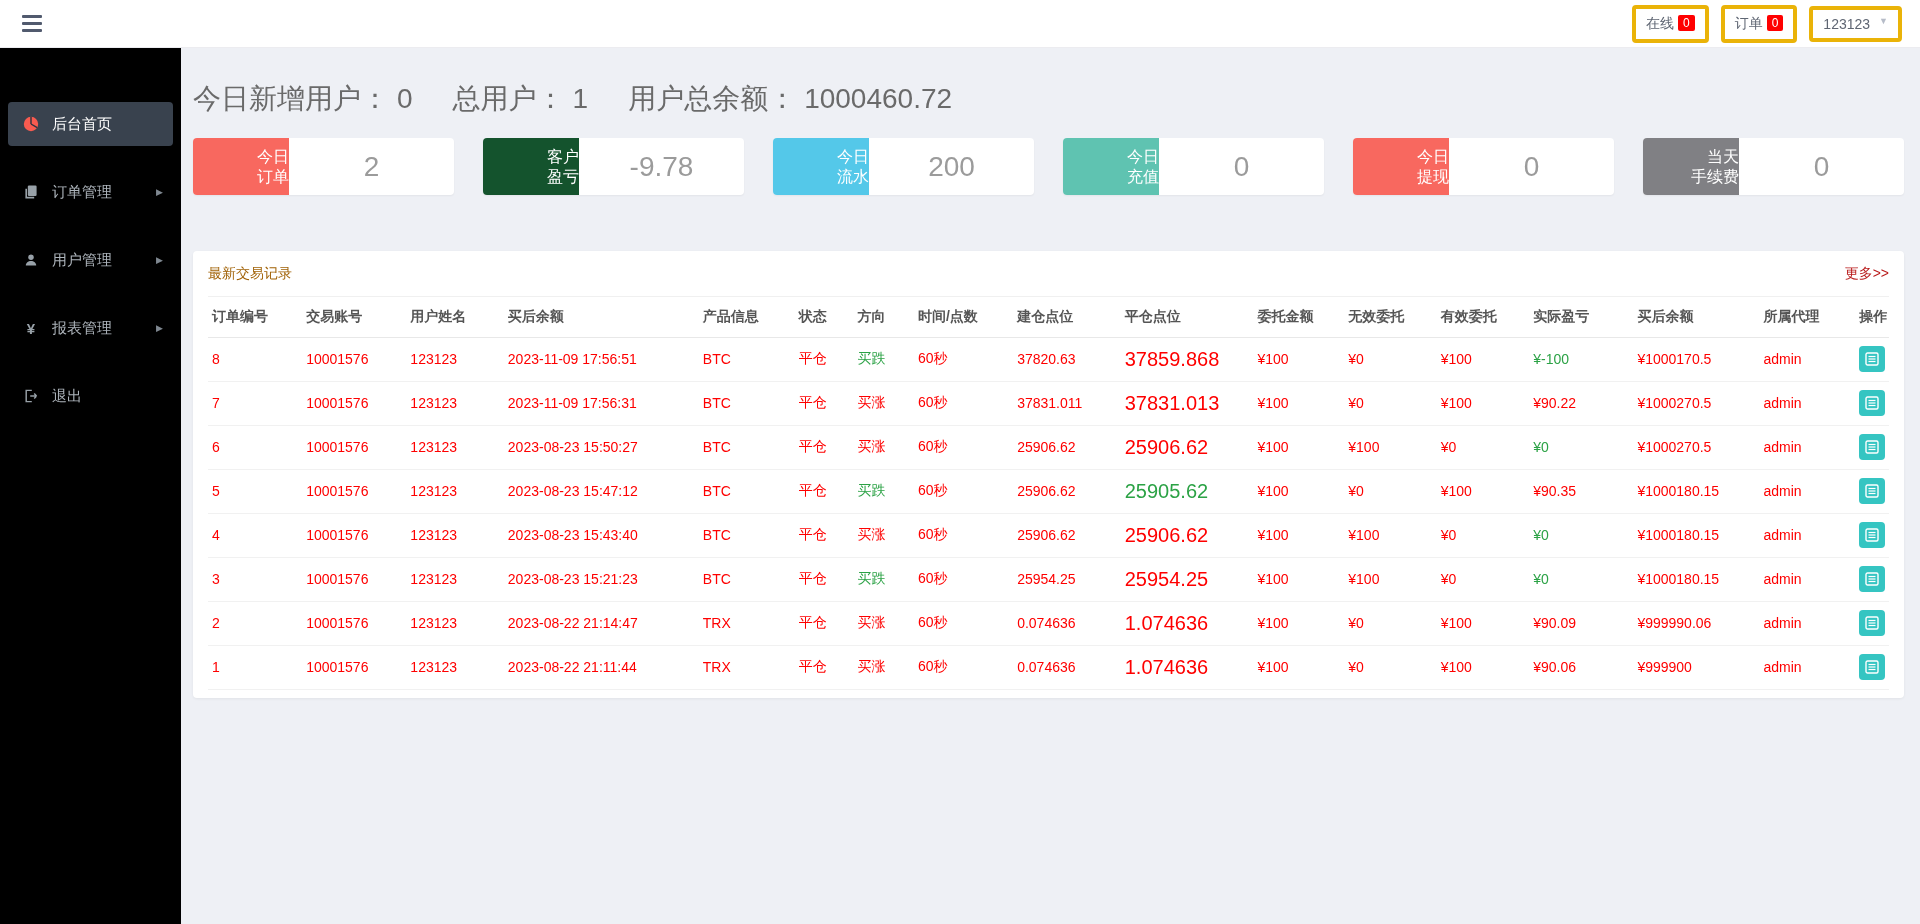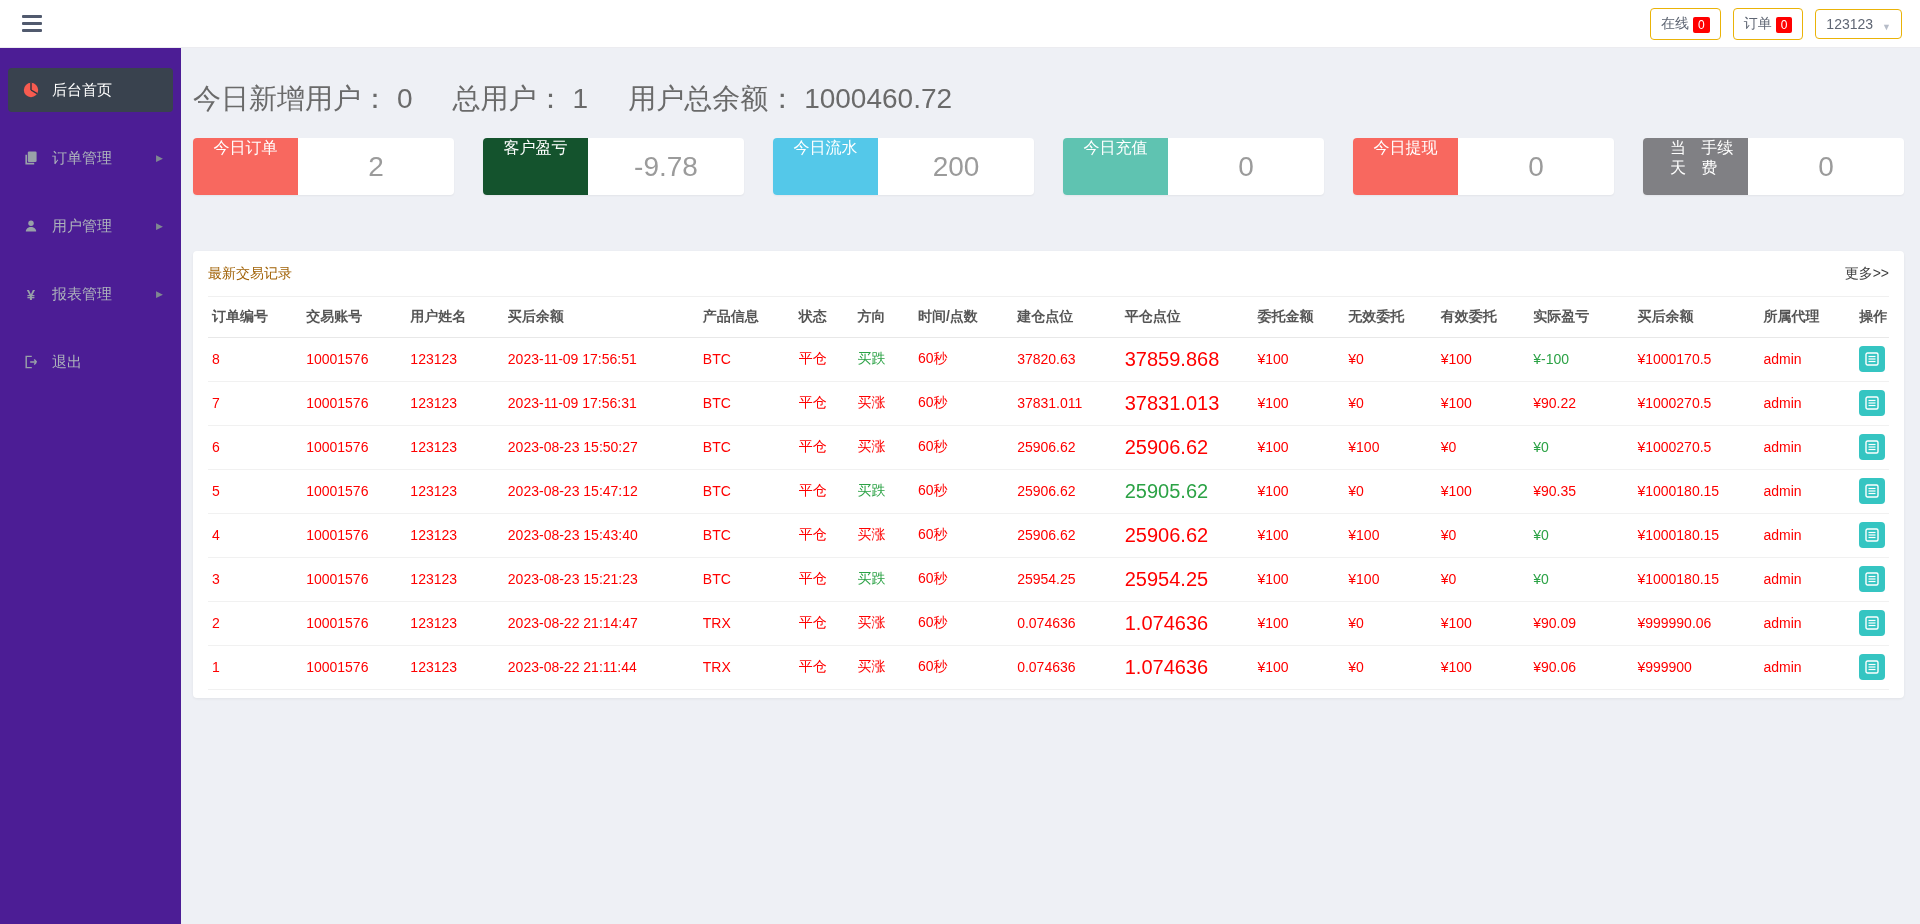--- a/index.html
+++ b/index.html
@@ -6,60 +6,60 @@
   html,body { width:1920px; height:924px; overflow:hidden;
     font-family:"Liberation Sans","DejaVu Sans",sans-serif; background:#eef0f5; }
 
   
   .topbar { height:48px; background:#fff; border-bottom:1px solid #ececf0;
     display:flex; align-items:center; justify-content:space-between; padding:0 18px; }
   .hamburger { background:none; border:none; cursor:pointer; display:flex;
     flex-direction:column; gap:4px; padding:4px; }
   .hamburger i { display:block; width:20px; height:3px; background:#515a6e; border-radius:1px; }
   .topbar-right { display:flex; align-items:center; gap:12px; }
-  .tb-btn { display:inline-flex; align-items:flex-end; gap:4px; background:#fff;
-    border:1px solid #eab308; border-radius:4px; padding:6px 10px; font-size:14px;
+  .tb-btn { display:inline-flex; align-items:flex-start; gap:4px; background:#fff;
+    border:4px solid #eab308; border-radius:4px; padding:6px 10px; font-size:14px;
     color:#5f6673; cursor:pointer; font-family:inherit; }
   .badge { background:#ff0000; color:#fff; font-size:12px; line-height:1;
     padding:2px 5px; border-radius:2px; }
   .caret { font-size:9px; color:#b6bcc8; margin-left:5px; }
 
   
   .app { display:flex; height:876px; }
-  .sidebar { width:181px; background:#4c1d95; flex-shrink:0; padding-top:20px; }
+  .sidebar { width:181px; background:#000000; flex-shrink:0; padding-top:54px; }
   .menu-item { height:44px; margin:0 8px 24px 8px; padding:0 10px 0 12px;
     display:flex; align-items:center; color:#adb4bb; font-size:15px;
     cursor:pointer; border-radius:4px; }
   .menu-item.active { background:#39424e; color:#fff; }
   .mi-icon { width:22px; display:inline-flex; justify-content:center; margin-right:10px;
     color:#98a1a8; font-size:15px; font-weight:bold; }
   .mi-arrow { margin-left:auto; font-size:9px; color:#7f8891; }
 
   .main { flex:1; padding:0 16px 0 12px; }
 
   
   .stats-bar { margin-top:32px; display:flex; gap:40px; font-size:28px; color:#6a6a6a; }
   .stats-bar .stat-value { margin-left:8px; }
 
   
   .cards { display:flex; gap:29px; margin-top:20px; }
   .stat-card { flex:1; height:57px; display:flex; border-radius:4px; overflow:hidden;
     background:#fff; box-shadow:0 1px 2px rgba(0,0,0,.05); }
-  .card-label { width:105px; color:#fff; display:flex; flex-direction:row;
-    justify-content:center; align-items:flex-start; font-size:16px; line-height:20px; }
+  .card-label { width:96px; color:#fff; display:flex; flex-direction:column;
+    justify-content:center; align-items:flex-end; font-size:16px; line-height:20px; }
   .card-value { flex:1; display:flex; align-items:center; justify-content:center;
     font-size:28px; color:#9b9b9b; }
 
   
   .panel { background:#fff; border-radius:4px; margin-top:56px; padding:0 15px 8px;
     box-shadow:0 1px 3px rgba(0,0,0,.06); }
   .panel-head { height:46px; display:flex; align-items:center; justify-content:space-between;
     border-bottom:1px solid #f0f0f0; }
   .panel-title { color:#a16207; font-size:14px; }
-  .more-link { color:#404040; font-size:14px; text-decoration:none; cursor:pointer; }
+  .more-link { color:#b91c1c; font-size:14px; text-decoration:none; cursor:pointer; }
 
   table { width:100%; border-collapse:collapse; table-layout:fixed; }
   th { text-align:left; font-size:14px; color:#555; font-weight:bold; height:40px;
     border-bottom:1px solid #e8e8e8; padding:0 4px; white-space:nowrap; overflow:hidden; }
   td { height:44px; border-bottom:1px solid #f1f1f1; padding:0 4px; font-size:14px;
     white-space:nowrap; overflow:hidden; }
   .t-red { color:#fe0000; }
   .t-green { color:#2ba245; }
   .t-big { font-size:20px; }
 

